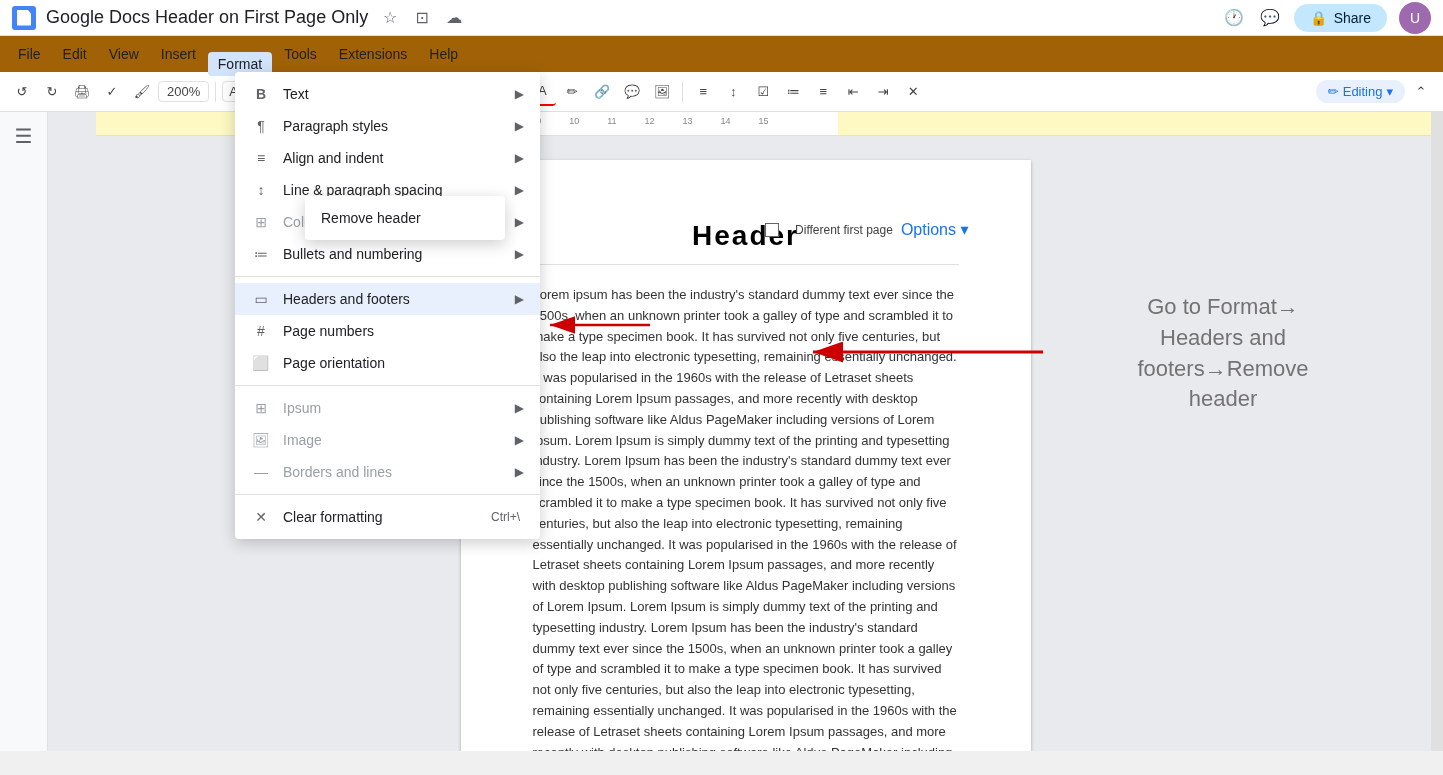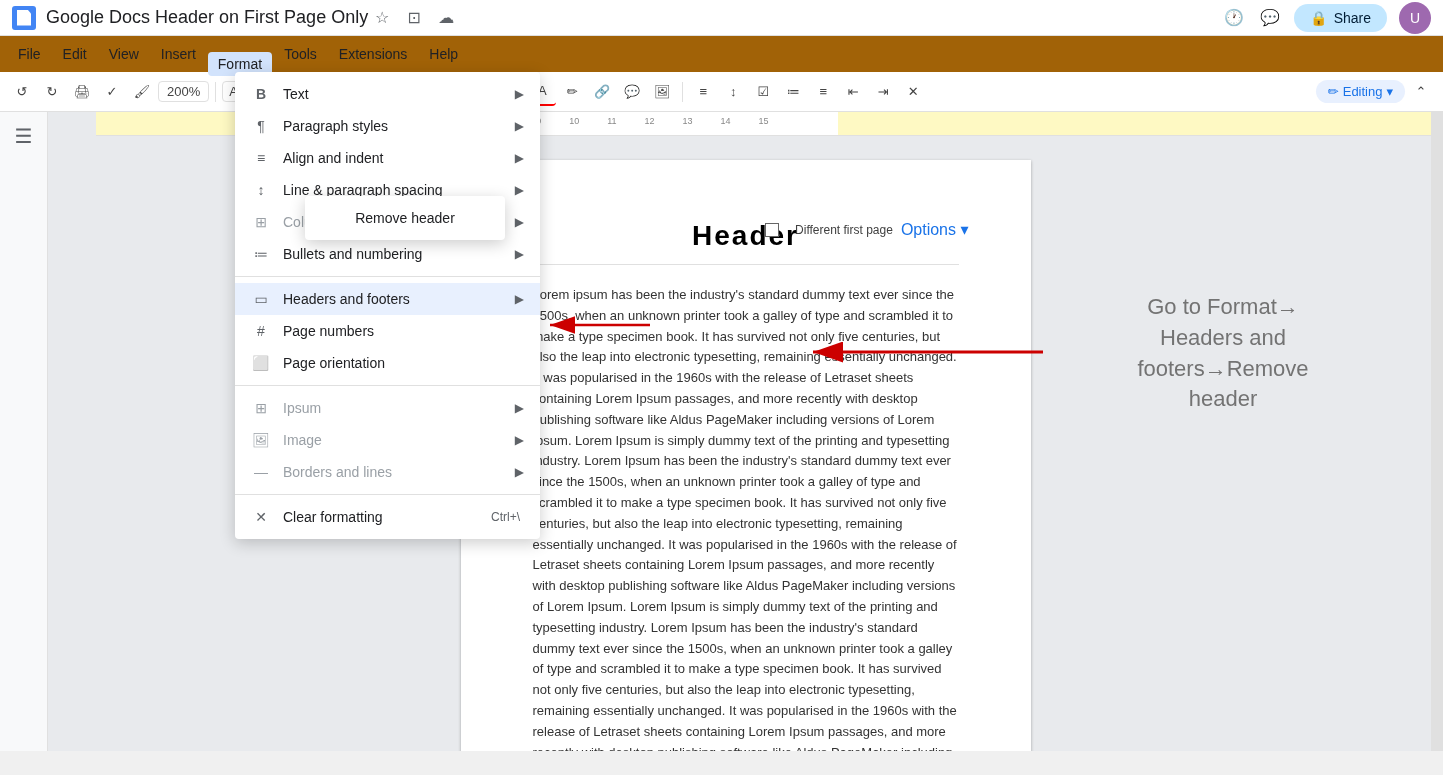--- a/index.html
+++ b/index.html
@@ -24,21 +24,21 @@
     }
     .doc-icon::before {
       content: '';
       width: 14px; height: 16px;
       background: white;
       clip-path: polygon(0 0, 75% 0, 100% 25%, 100% 100%, 0 100%);
     }
     .title-text {
       font-size: 18px;
       color: #202124;
-      margin-right: 2px;
+      margin-right: 10px;
       font-weight: normal;
     }
     .title-icons {
       display: flex;
       align-items: center;
       gap: 8px;
       margin-right: auto;
     }
     .title-icon-btn {
       width: 24px; height: 24px;
@@ -276,21 +276,20 @@
       z-index: 300;
       padding: 6px 0;
     }
     .submenu-row {
       display: flex;
       align-items: center;
       padding: 8px 16px;
       cursor: pointer;
       font-size: 14px;
       color: #202124;
-      justify-content: center;
     }
 
     
     .annotation-area {
       position: absolute;
       right: 30px;
       top: 180px;
       width: 380px;
     }
     .annotation-text {

